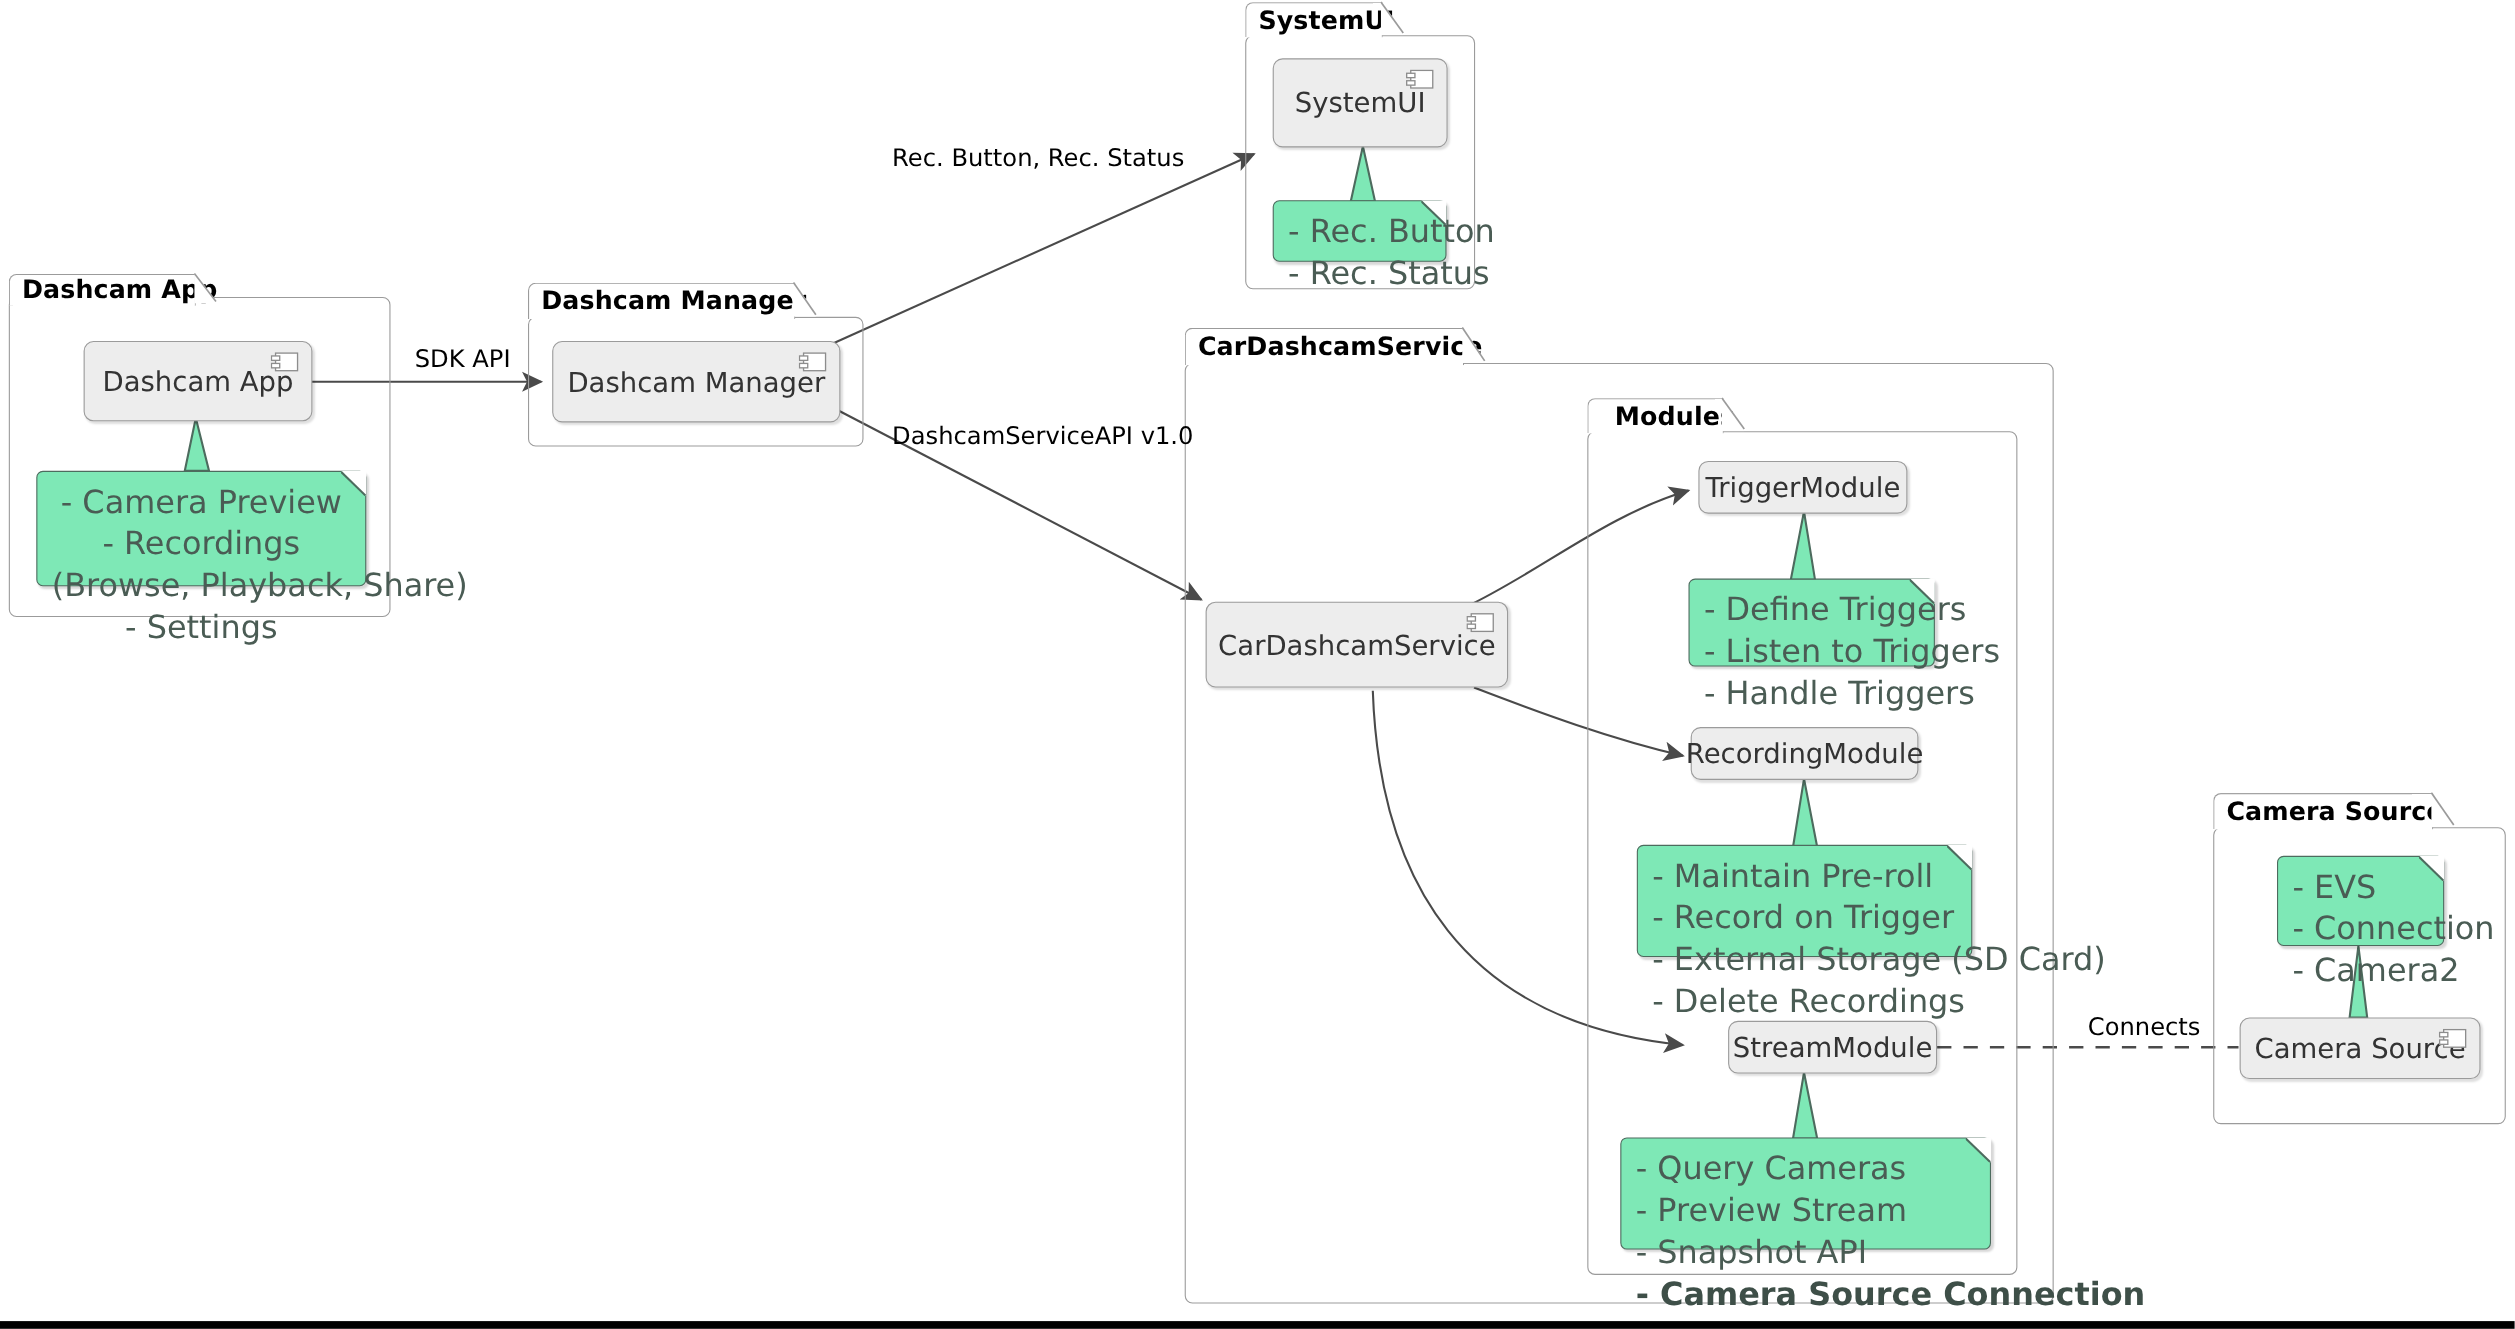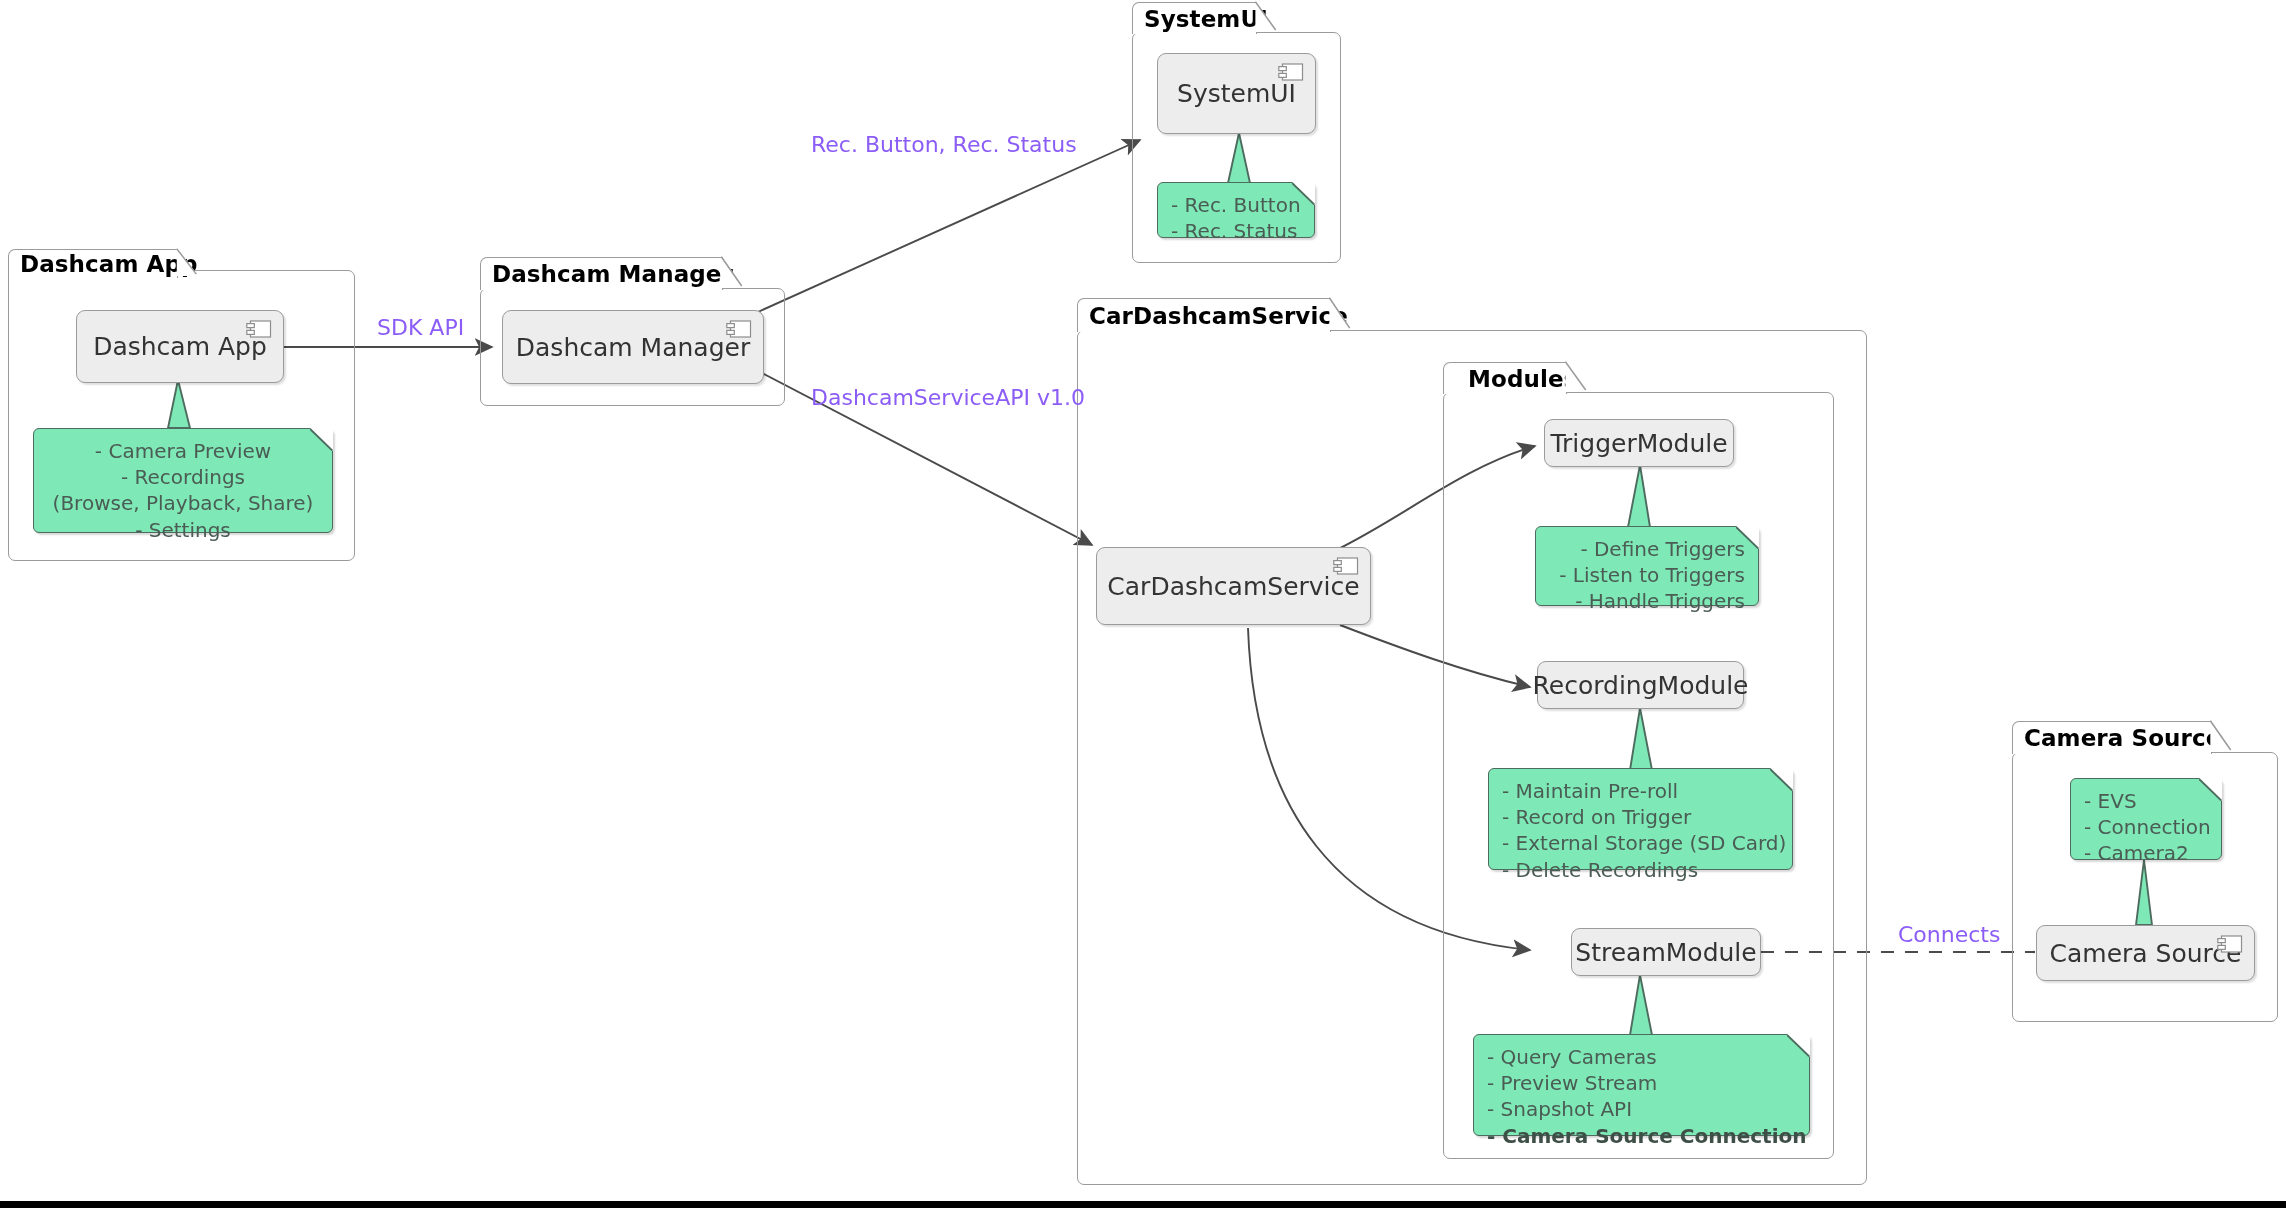--- a/index.html
+++ b/index.html
@@ -81,31 +81,31 @@
     box-shadow: 2px 2px 2px rgba(0,0,0,0.16);
     padding: 9px 13px 10px 13px;
     overflow: visible;
   }
   .note-fold {
     position: absolute;
     right: -1px; top: -1px;
     width: 23px; height: 23px;
   }
   .note-line {
-    font-size: 20px;
+    font-size: 29px;
     line-height: 1.31;
     color: #4a5c54;
     white-space: nowrap;
   }
   .note-line.bold { font-weight: bold; color: #3e4f48; }
   
   .edge-label {
     position: absolute;
     font-size: 22px;
-    color: #8b5cf6;
+    color: #000000;
     white-space: nowrap;
     background: transparent;
   }
   
   #bottom-strip {
     position: absolute;
     left: 0; bottom: 0;
     width: 2286px; height: 7px;
     background: #000000;
   }

